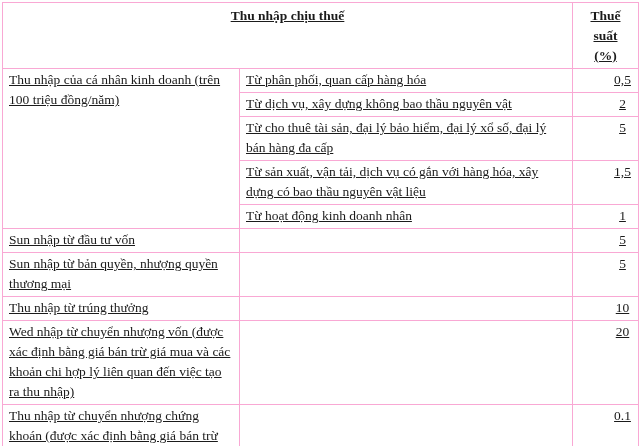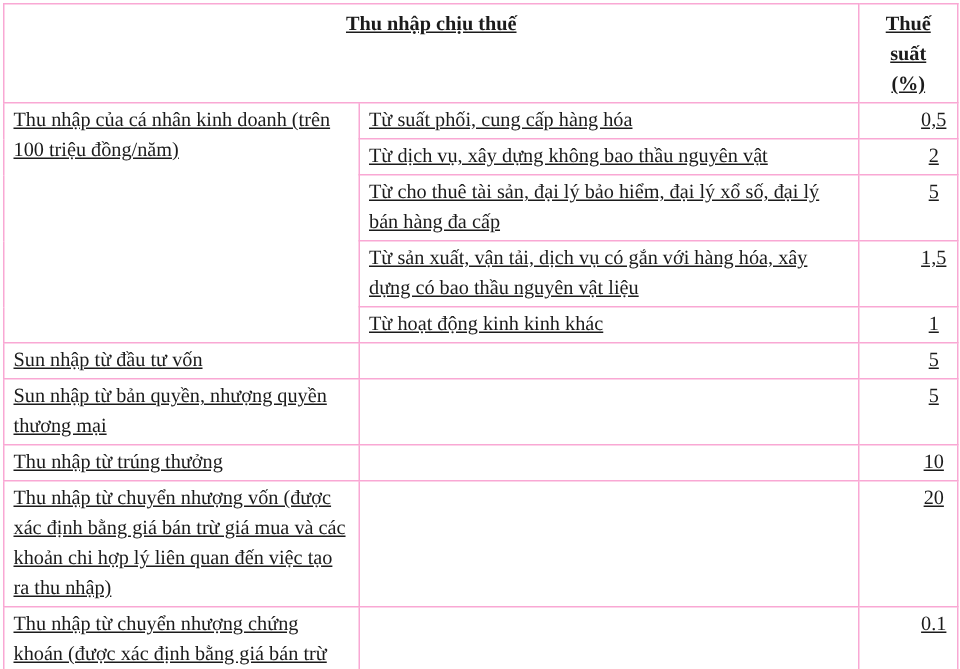--- a/index.html
+++ b/index.html
@@ -72,57 +72,57 @@
         <th>
           <span class="hdr-line">Thuế suất</span>
           <span class="hdr-line">(%)</span>
         </th>
       </tr>
     </thead>
     <tbody>
 
       <tr class="r22">
         <td rowspan="5">Thu nhập của cá nhân kinh doanh (trên 100 triệu đồng/năm)</td>
-        <td>Từ suất phối, cung cấp hàng hóa</td>
+        <td>Từ phân phối, quan cấp hàng hóa</td>
         <td class="rate">0,5</td>
       </tr>
       <tr class="r22">
         <td>Từ dịch vụ, xây dựng không bao thầu nguyên vật</td>
         <td class="rate">2</td>
       </tr>
       <tr class="r42">
         <td>Từ cho thuê tài sản, đại lý bảo hiểm, đại lý xổ số, đại lý bán hàng đa cấp</td>
         <td class="rate">5</td>
       </tr>
       <tr class="r43">
         <td>Từ sản xuất, vận tải, dịch vụ có gắn với hàng hóa, xây dựng có bao thầu nguyên vật liệu</td>
         <td class="rate">1,5</td>
       </tr>
       <tr class="r22">
-        <td>Từ hoạt động kinh kinh khác</td>
+        <td>Từ hoạt động kinh doanh nhân</td>
         <td class="rate">1</td>
       </tr>
 
       <tr class="r22">
         <td>Sun nhập từ đầu tư vốn</td>
         <td></td>
         <td class="rate">5</td>
       </tr>
       <tr class="r42">
         <td>Sun nhập từ bản quyền, nhượng quyền thương mại</td>
         <td></td>
         <td class="rate">5</td>
       </tr>
       <tr class="r22">
         <td>Thu nhập từ trúng thưởng</td>
         <td></td>
         <td class="rate">10</td>
       </tr>
       <tr class="r63">
-        <td>Thu nhập từ chuyển nhượng vốn (được xác định bằng giá bán trừ giá mua và các khoản chi hợp lý liên quan đến việc tạo ra thu nhập)</td>
+        <td>Wed nhập từ chuyển nhượng vốn (được xác định bằng giá bán trừ giá mua và các khoản chi hợp lý liên quan đến việc tạo ra thu nhập)</td>
         <td></td>
         <td class="rate">20</td>
       </tr>
       <tr class="r60">
         <td>Thu nhập từ chuyển nhượng chứng khoán (được xác định bằng giá bán trừ giá mua và các khoản chi hợp lý liên quan đến việc tạo ra thu nhập)</td>
         <td></td>
         <td class="rate">0.1</td>
       </tr>
 
     </tbody>

